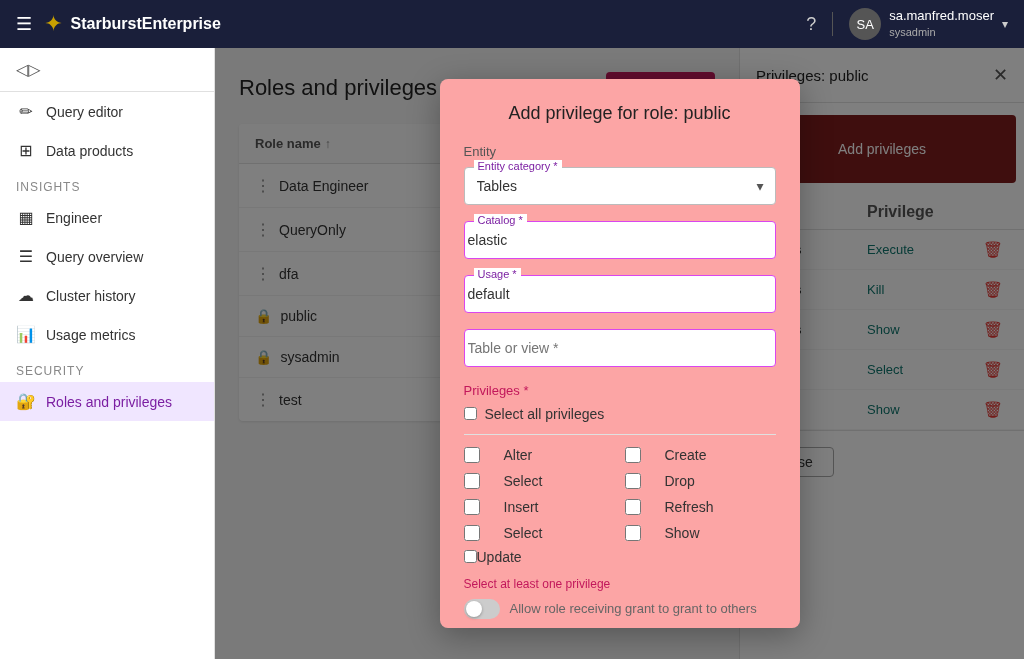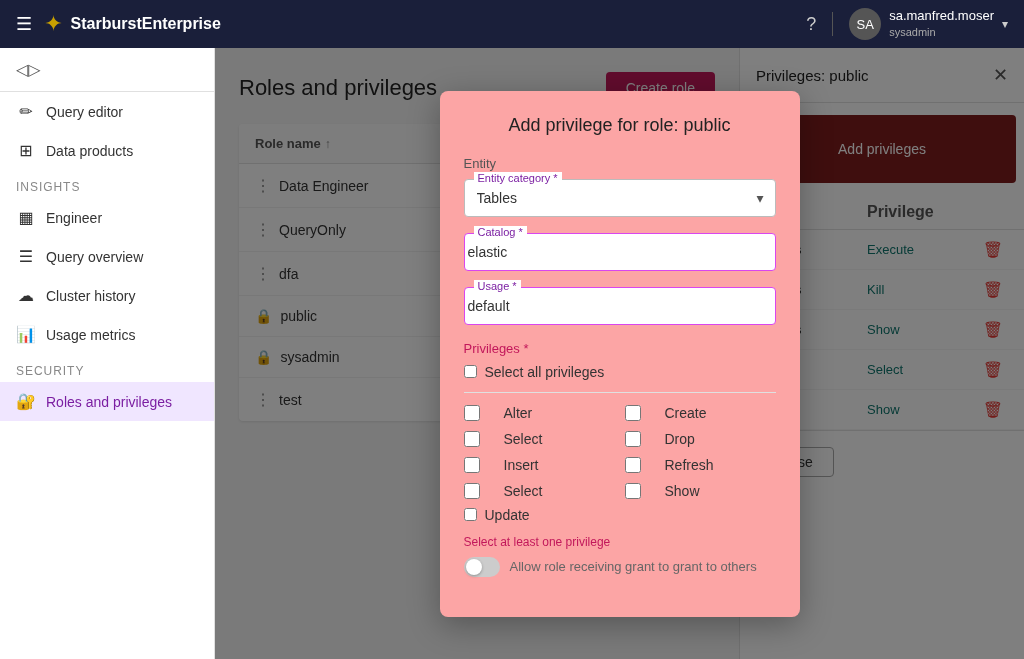--- a/index.html
+++ b/index.html
@@ -192,21 +192,21 @@
     .select-arrow { position: absolute; right: 12px; top: 50%; transform: translateY(-50%); color: #555; pointer-events: none; }
 
     .privileges-section { margin-bottom: 0; }
     .privileges-label { font-size: 13px; color: #c2185b; font-weight: 500; margin-bottom: 8px; }
     .select-all-row { display: flex; align-items: center; gap: 8px; margin-bottom: 12px; }
     .priv-divider { border: none; border-top: 1px solid #e0e0e0; margin-bottom: 12px; }
     .checkboxes-grid { display: grid; grid-template-columns: 1fr 1fr; gap: 10px; margin-bottom: 8px; }
     .checkbox-row { display: flex; align-items: center; gap: 24px; }
     .checkbox-row input[type="checkbox"] { width: 16px; height: 16px; accent-color: #7b1fa2; cursor: pointer; }
     .checkbox-label { font-size: 14px; color: #333; }
-    .single-checkbox-row { display: flex; align-items: center; gap: 8px; margin-bottom: 12px; }
+    .single-checkbox-row { display: flex; align-items: center; margin-bottom: 12px; }
     .error-text { color: #c2185b; font-size: 12px; margin-top: 4px; }
 
     .toggle-section { display: flex; align-items: center; gap: 10px; margin-top: 8px; margin-bottom: 16px; }
     .toggle { width: 36px; height: 20px; background: #ccc; border-radius: 10px; position: relative; cursor: pointer; flex-shrink: 0; }
     .toggle-knob { width: 16px; height: 16px; background: white; border-radius: 50%; position: absolute; top: 2px; left: 2px; transition: left 0.2s; box-shadow: 0 1px 3px rgba(0,0,0,0.3); }
     .toggle-label { font-size: 13px; color: #666; }
 
     .sort-icon { font-size: 12px; color: #888; }
   </style>
 </head>
@@ -379,20 +379,23 @@
         <div class="field-group">
           <span class="field-label">Catalog *</span>
           <input class="field-input" type="text" value="elastic" style="">
         </div>
 
         <div class="field-group">
           <span class="field-label">Usage *</span>
           <input class="field-input" type="text" value="default" style="">
         </div>
 
+        <div class="field-group">
+          <input class="field-input" type="text" placeholder="Table or view *" style="">
+        </div>
 
         <div class="privileges-section">
           <div class="privileges-label">Privileges *</div>
           <div class="select-all-row">
             <input type="checkbox" id="select-all" style="">
             <label for="select-all" class="checkbox-label">Select all privileges</label>
           </div>
           <hr class="priv-divider">
           <div class="checkboxes-grid">
             <div class="checkbox-row">

